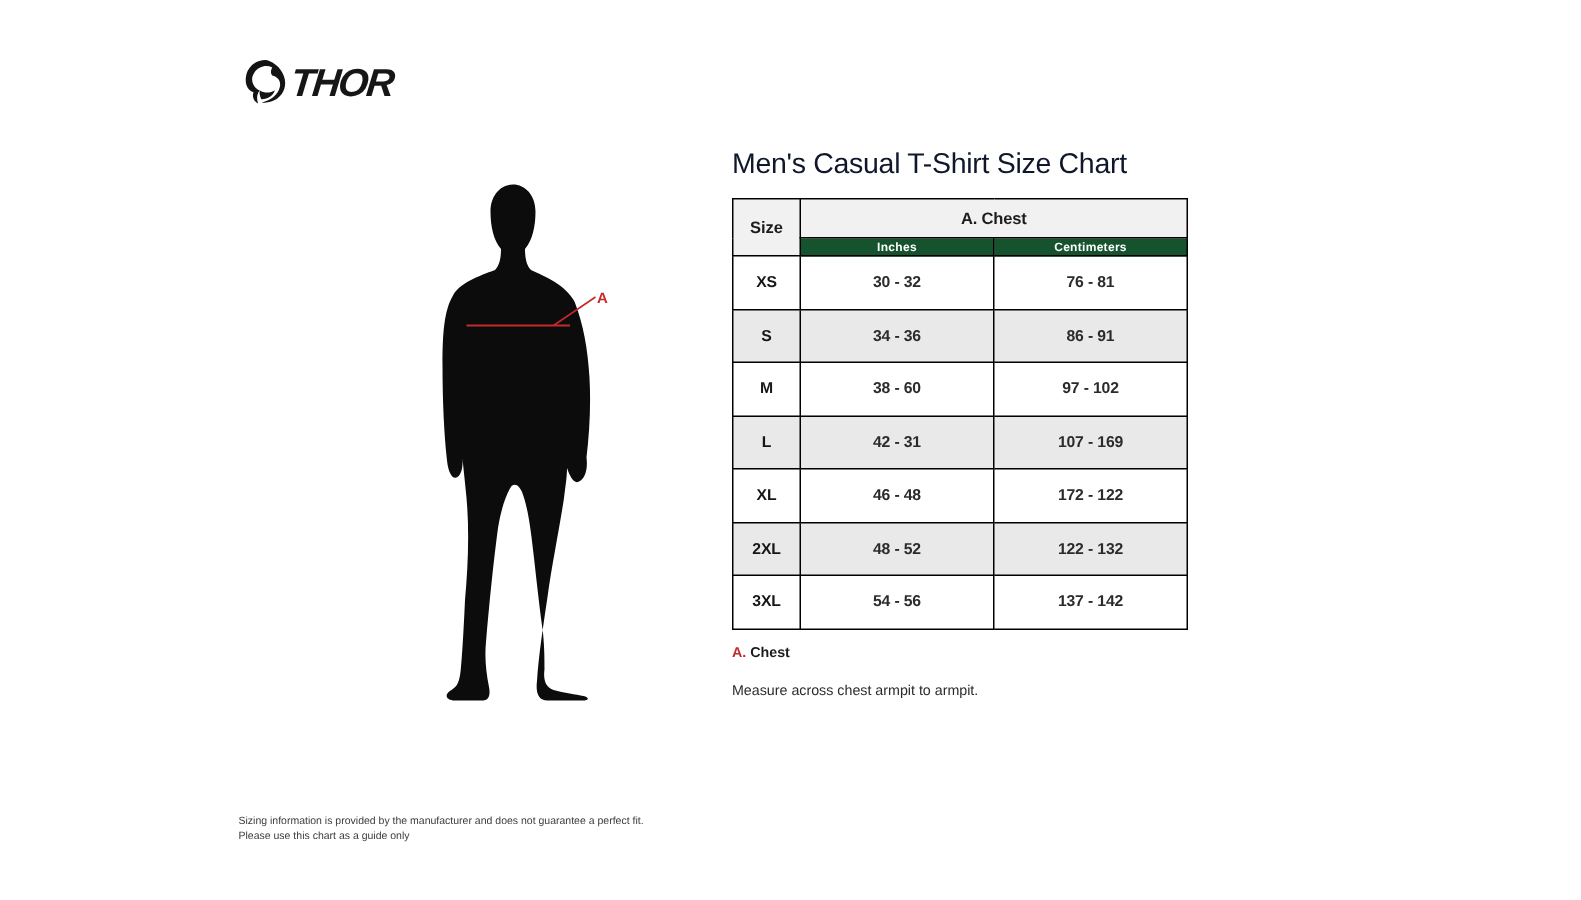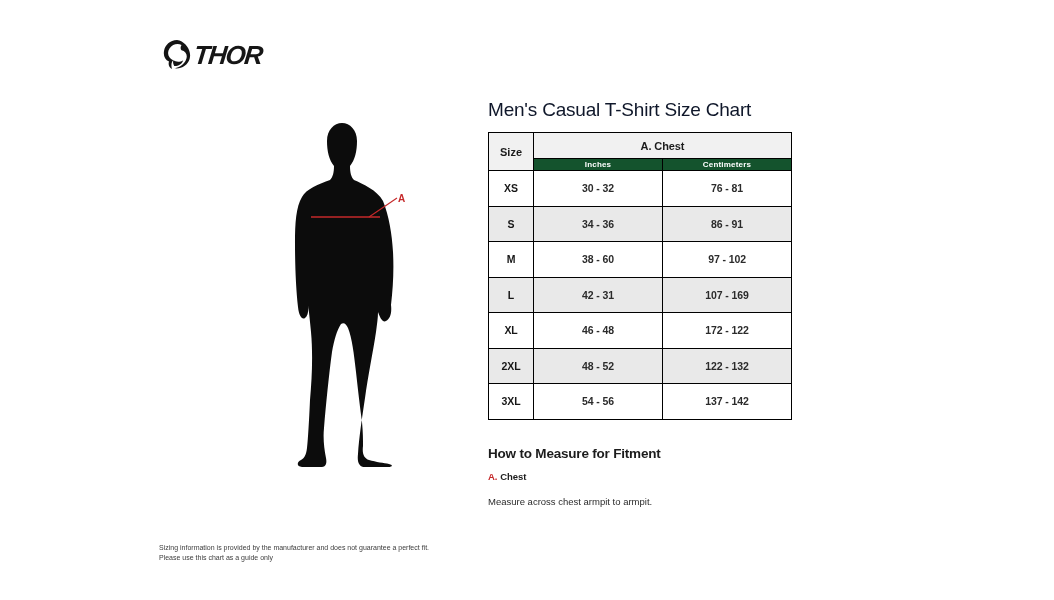--- a/index.html
+++ b/index.html
@@ -145,21 +145,20 @@
         <td class="cell">122 - 132</td>
       </tr>
       <tr>
         <td class="cell size-cell">3XL</td>
         <td class="cell">54 - 56</td>
         <td class="cell">137 - 142</td>
       </tr>
     </tbody>
       </table>
 
-    <h2 class="measure-heading">How to Measure for Fitment</h2>
     <div class="measure-label">
       <span class="letter">A.</span>
       <span>Chest</span>
     </div>
     <div class="measure-desc">Measure across chest armpit to armpit.</div>
   </div>
 
   <div class="disclaimer">
     <div>Sizing information is provided by the manufacturer and does not guarantee a perfect fit.</div>
     <div>Please use this chart as a guide only</div>

